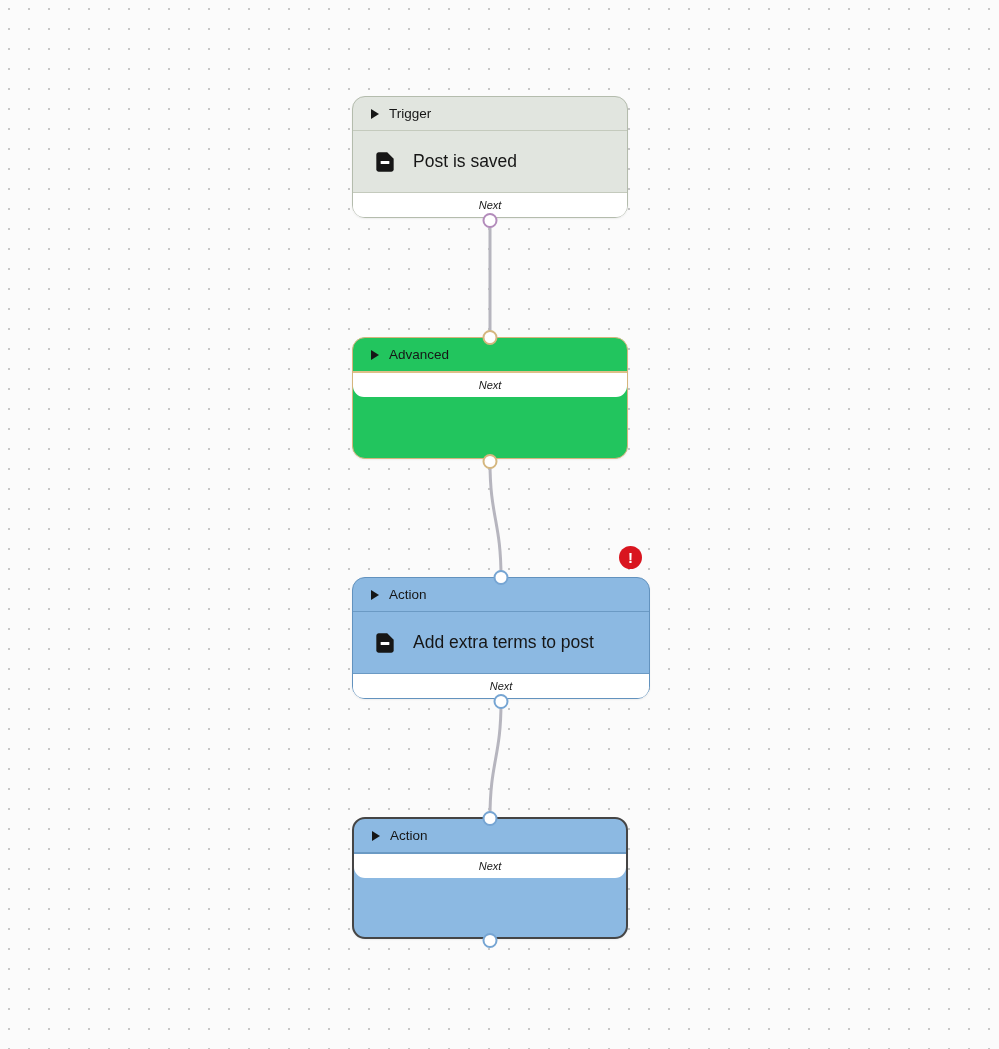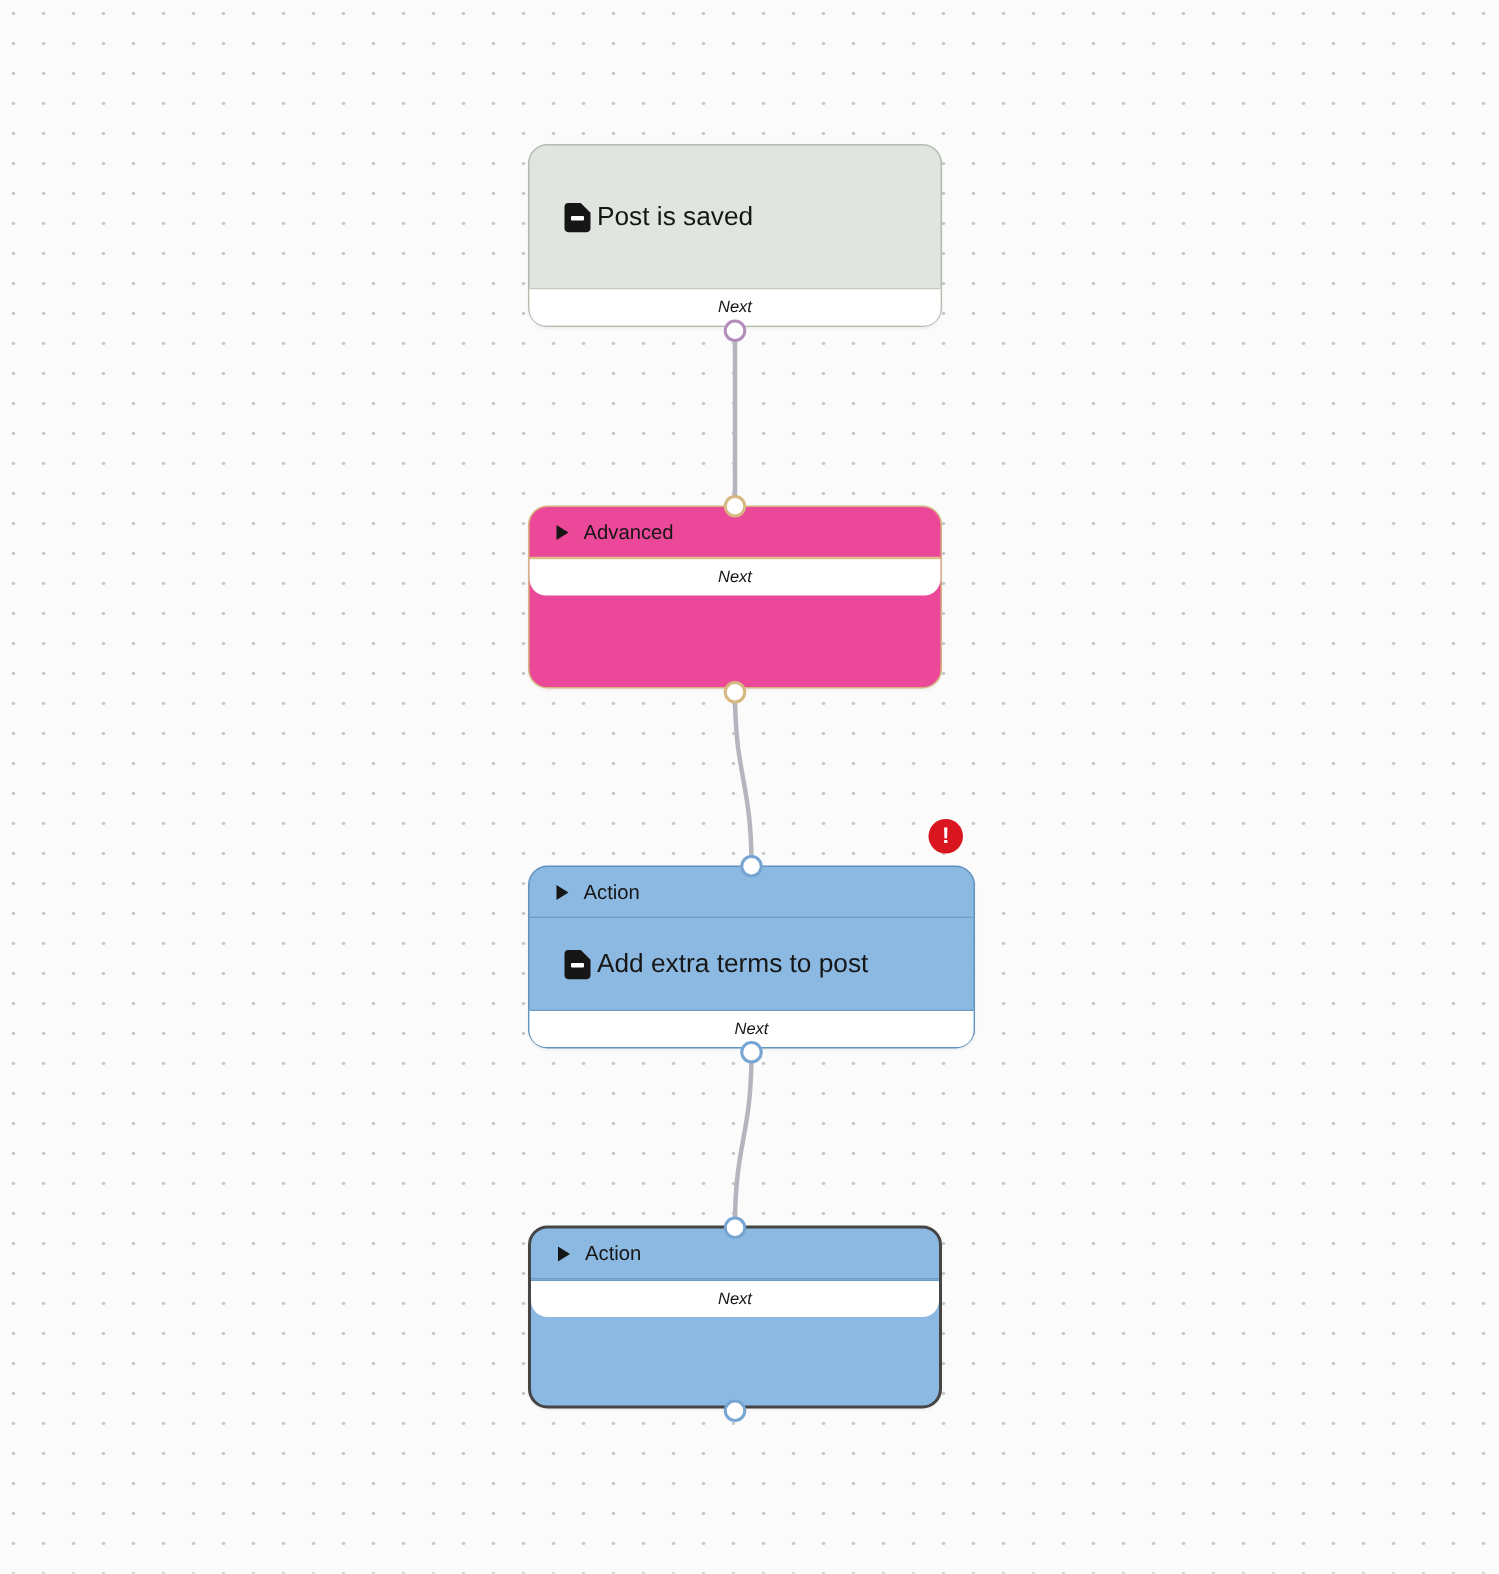--- a/index.html
+++ b/index.html
@@ -33,21 +33,21 @@
   }
   .tri {
     width:0; height:0;
     border-left:8px solid #161616;
     border-top:5px solid transparent;
     border-bottom:5px solid transparent;
   }
   .node-body {
     flex:1 1 auto;
     display:flex; align-items:center;
-    padding-left:19px; 
+    padding-left:19px; gap:15px;
     font-size:17.5px;
   }
   .node-body svg { flex:0 0 auto; display:block; }
   .node-footer {
     height:25px; flex:0 0 25px;
     background:#ffffff;
     border-top:1.5px solid;
     border-radius:0 0 11px 11px;
     display:flex; align-items:center; justify-content:center;
     font-size:11px;
@@ -62,21 +62,21 @@
   .port-in  { top:-8px; }
   .port-out { bottom:-11px; }
 
   
   .n1 { left:352px; top:96px;  width:276px; background:#e1e5df; border-color:#b4bcad; }
   .n1 .node-header { border-color:#c4cabd; }
   .n1 .node-footer { border-color:#c4cabd; }
   .n1 .port-out { border-color:#b38cbb; }
 
   
-  .n2 { left:352px; top:337px; width:276px; background:#ec4899; border-color:#d5b57d; }
+  .n2 { left:352px; top:337px; width:276px; background:#22c55e; border-color:#d5b57d; }
   .n2 .node-header { border-color:#dec088; }
   .n2 .node-footer { border-color:#dec088; }
   .n2 .port-in, .n2 .port-out { border-color:#d5b77f; }
 
   
   .n3 { left:352px; top:577px; width:298px; background:#8cb9e2; border-color:#6292be; }
   .n3 .node-header { border-color:#6b9ac4; }
   .n3 .node-footer { border-color:#6b9ac4; }
   .n3 .port-in, .n3 .port-out { border-color:#76a5d3; }
 
@@ -98,20 +98,24 @@
 </head>
 <body>
 
 <svg class="wires" width="999" height="1049">
   <path class="wire" d="M490,222 L490,337"></path>
   <path class="wire" d="M490,462 C490,517 501,522 501,577"></path>
   <path class="wire" d="M501,702 C501,757 490,762 490,817"></path>
 </svg>
 
 <div class="node n1">
+  <div class="node-header">
+    <span class="tri"></span>
+    <span>Trigger</span>
+  </div>
   <div class="node-body">
     <svg width="26" height="26" viewBox="0 0 24 24">
       <path d="M4 5.2 C4 4 5 3 6.2 3 H14 L20 9 V18.8 C20 20 19 21 17.8 21 H6.2 C5 21 4 20 4 18.8 Z" fill="#161616"></path>
       <rect x="8" y="11" width="8" height="2.9" rx="0.6" fill="#ffffff"></rect>
     </svg>
     <span>Post is saved</span>
   </div>
   <div class="node-footer">
     <span>Next</span>
   </div>

